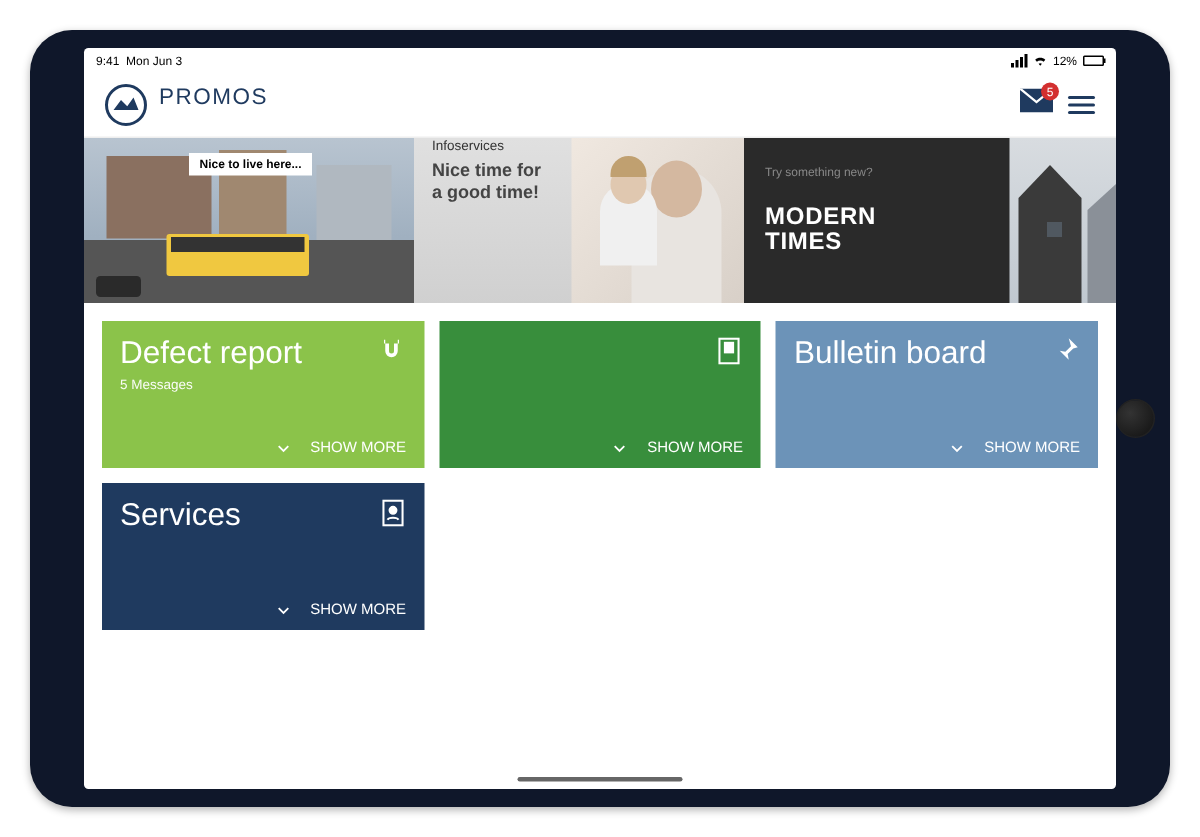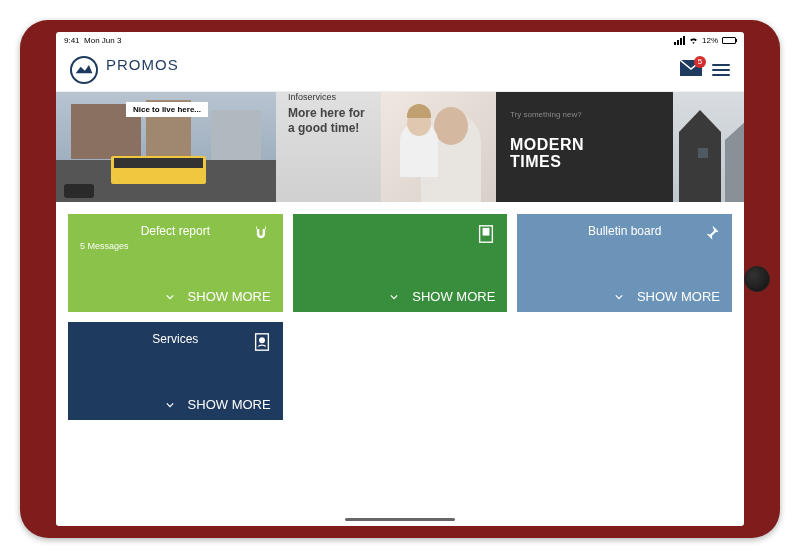--- a/index.html
+++ b/index.html
@@ -1,17 +1,17 @@
 <!DOCTYPE html>
 <html><head>
 <meta charset="utf-8">
 <style>
   * { box-sizing: border-box; margin: 0; padding: 0; }
   body { background: #fff; font-family: -apple-system, Helvetica, Arial, sans-serif; display: flex; align-items: center; justify-content: center; height: 558px; }
-  .tablet-frame { width: 760px; height: 518px; background: #7f1d1d; border-radius: 28px; padding: 12px 36px 12px 36px; position: relative; box-shadow: 0 2px 6px rgba(0,0,0,0.3); }
+  .tablet-frame { width: 760px; height: 518px; background: #0f172a; border-radius: 28px; padding: 12px 36px 12px 36px; position: relative; box-shadow: 0 2px 6px rgba(0,0,0,0.3); }
   .home-button { position: absolute; right: 10px; top: 50%; transform: translateY(-50%); width: 26px; height: 26px; border-radius: 50%; background: radial-gradient(circle at 35% 35%, #333, #111); border: 1px solid #222; }
   .screen { width: 100%; height: 100%; background: #fff; border-radius: 3px; overflow: hidden; display: flex; flex-direction: column; position: relative; }
 
   .status-bar { height: 16px; display: flex; justify-content: space-between; align-items: center; padding: 0 8px; font-size: 8px; color: #000; }
   .status-right { display: flex; align-items: center; gap: 4px; }
   .signal-bars { display: inline-flex; gap: 1px; align-items: flex-end; }
   .signal-bars span { width: 2px; background: #000; display: inline-block; }
   .signal-bars span:nth-child(1){height:3px}.signal-bars span:nth-child(2){height:5px}.signal-bars span:nth-child(3){height:7px}.signal-bars span:nth-child(4){height:9px}
   .wifi { width: 9px; height: 7px; }
   .battery { width: 14px; height: 7px; border: 1px solid #000; border-radius: 1px; position: relative; }
@@ -56,24 +56,24 @@
   .c3 .arch { position:absolute; right:0; top:0; bottom:0; width:100px; background:linear-gradient(#d8dce0,#c0c8d0); }
   .c3 .house1 { position:absolute; right:52px; bottom:0; width:42px; height:70px; background:#3a3a3a; }
   .c3 .roof1 { position:absolute; right:52px; top:18px; width:0; height:0; border-left:21px solid transparent; border-right:21px solid transparent; border-bottom:22px solid #3a3a3a; }
   .c3 .house2 { position:absolute; right:4px; bottom:0; width:44px; height:62px; background:#8a9098; }
   .c3 .roof2 { position:absolute; right:4px; top:28px; width:0; height:0; border-left:22px solid transparent; border-right:22px solid transparent; border-bottom:20px solid #8a9098; }
   .c3 .win { position:absolute; width:10px; height:10px; background:#505860; }
   .c4 { width: 30px; background:#3a3a3a; color:#fff; padding:18px 0 0 6px; font-size:16px; font-weight:800; }
 
   .tiles { padding: 12px 12px; display: grid; grid-template-columns: repeat(3, 1fr); gap: 10px; }
   .tile { height: 98px; padding: 10px 12px; color: #fff; position: relative; display: flex; flex-direction: column; }
-  .tile-title { font-size: 12px; font-weight: 400; text-align: center; }
+  .tile-title { font-size: 21px; font-weight: 400; }
   .tile-sub { font-size: 9px; margin-top: 3px; opacity: 0.95; }
   .tile-icon { position: absolute; top: 10px; right: 12px; }
-  .show-more { position: absolute; bottom: 8px; right: 12px; font-size: 13px; display: flex; align-items: center; gap: 14px; cursor: pointer; }
+  .show-more { position: absolute; bottom: 8px; right: 12px; font-size: 10px; display: flex; align-items: center; gap: 14px; cursor: pointer; }
   .green { background: #8BC34A; }
   .darkgreen { background: #388E3C; }
   .blue { background: #6C93B8; }
   .navy { background: #1f3a5f; }
 
   .home-indicator { position:absolute; bottom:5px; left:50%; transform:translateX(-50%); width:110px; height:3px; background:#666; border-radius:2px; }
 </style>
 </head>
 <body>
 
@@ -133,21 +133,21 @@
           <div class="building2"></div>
           <div class="building3"></div>
           <div class="road"></div>
           <div class="tram"></div>
           <div class="car"></div>
         <div class="tag">Nice to live here...</div>
       </div>
       <div class="carousel-item c2">
         <div class="text">
           <span>Infoservices</span>
-          <b><span>More here for</span><br><span>a good time!</span></b>
+          <b><span>Nice time for</span><br><span>a good time!</span></b>
         </div>
         <div class="people">
             <div class="adult"></div>
             <div class="adulthead"></div>
             <div class="child"></div>
             <div class="childhead"></div>
             <div class="childhair"></div>
           </div>
       </div>
       <div class="carousel-item c3">

